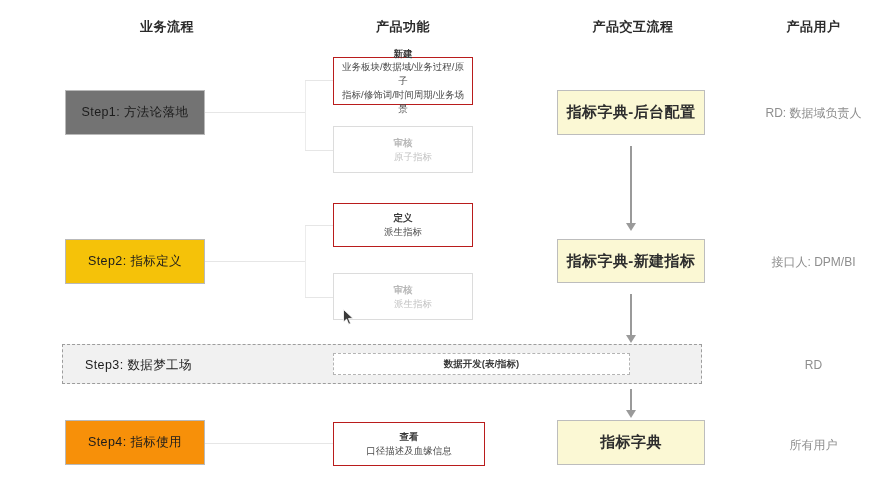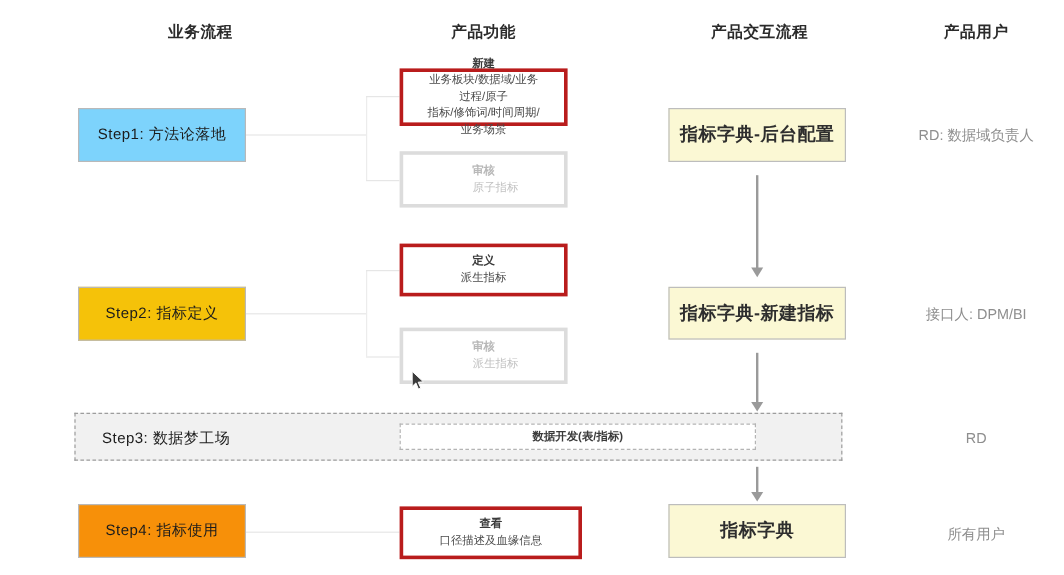--- a/index.html
+++ b/index.html
@@ -36,23 +36,23 @@
   }
 
   
   .fn-box {
     position: absolute;
     display: flex;
     flex-direction: column;
     align-items: center;
     justify-content: center;
     background: #ffffff;
-    border: 3px solid #b91c1c;
-    text-align: center;
-    padding: 4px 17px;
+    border: 1px solid #b91c1c;
+    text-align: center;
+    padding: 4px 6px;
   }
   .fn-box .t1 { font-size: 9.5px; font-weight: bold; color: #3a3a3a; line-height: 1.45; }
   .fn-box .t2 { font-size: 9.5px; color: #4a4a4a; line-height: 1.45; }
   .fn-box.muted { border-color: #dcdcdc; }
   .fn-box.muted .t1 { color: #b8b8b8; font-weight: bold; }
   .fn-box.muted .t2 { color: #c2c2c2; margin-left: 20px; }
 
   
   .ix-box {
     position: absolute;
@@ -143,21 +143,21 @@
   <div class="vline" style="left:305px; top:225px; height:72px;"></div>
   <div class="hline" style="left:305px; top:225px; width:28px;"></div>
   <div class="hline" style="left:305px; top:297px; width:28px;"></div>
 
   <div class="hline" style="left:205px; top:443px; width:128px;"></div>
 
   <div class="arrow" style="left:630px; top:146px; height:78px;"></div>
   <div class="arrow" style="left:630px; top:294px; height:42px;"></div>
   <div class="arrow" style="left:630px; top:389px; height:22px;"></div>
 
-  <div class="step-box" style="left:65px; top:90px; width:140px; height:45px; background:#7dd3fc;">
+  <div class="step-box" style="left:65px; top:90px; width:140px; height:45px; background:#737373;">
     <span>Step1: 方法论落地</span>
   </div>
   <div class="step-box" style="left:65px; top:239px; width:140px; height:45px; background:#f5c209;">
     <span>Step2: 指标定义</span>
   </div>
   <div class="step-box" style="left:65px; top:420px; width:140px; height:45px; background:#f79009;">
     <span>Step4: 指标使用</span>
   </div>
 
   <div class="fn-box" style="left:333px; top:57px; width:140px; height:48px;">

